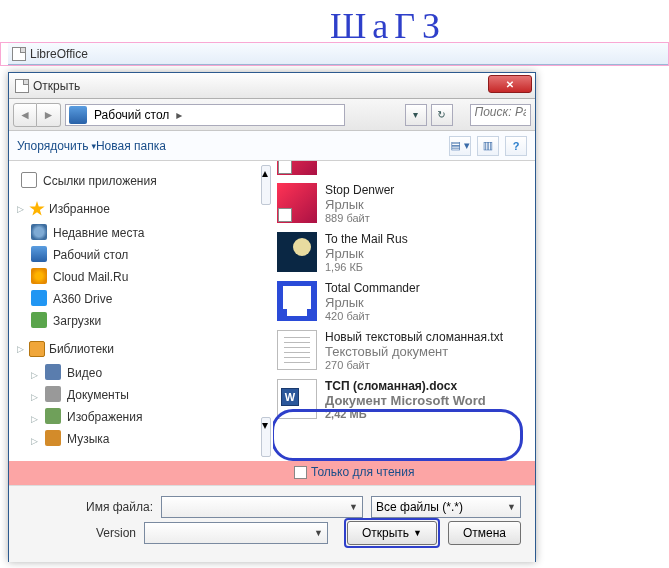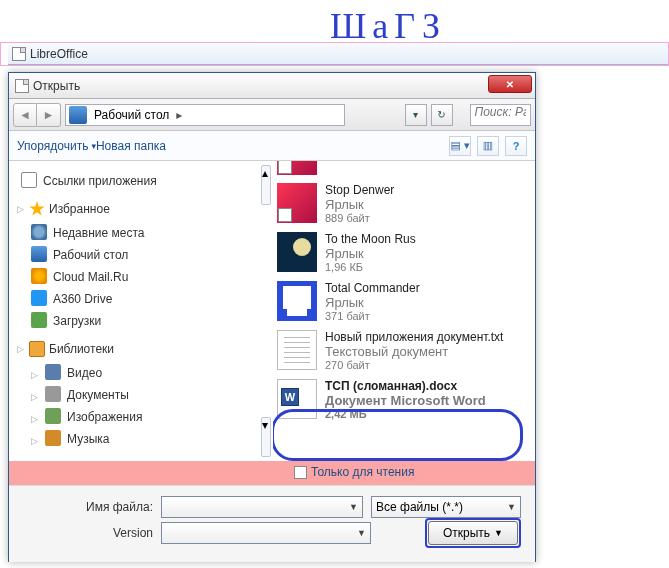--- a/index.html
+++ b/index.html
@@ -219,37 +219,37 @@
         <div class="file-thumb thumb-shortcut"></div>
         <div class="file-info">
           <div class="fname">Stop Denwer</div>
           <div class="ftype">Ярлык</div>
           <div class="fsize">889 байт</div>
         </div>
       </div>
       <div class="file-item">
         <div class="file-thumb thumb-moon"></div>
         <div class="file-info">
-          <div class="fname">To the Moon Rus</div>
+          <div class="fname">To the Mail Rus</div>
           <div class="ftype">Ярлык</div>
           <div class="fsize">1,96 КБ</div>
         </div>
       </div>
       <div class="file-item">
         <div class="file-thumb thumb-save"></div>
         <div class="file-info">
           <div class="fname">Total Commander</div>
           <div class="ftype">Ярлык</div>
-          <div class="fsize">371 байт</div>
+          <div class="fsize">420 байт</div>
         </div>
       </div>
       <div class="file-item">
         <div class="file-thumb thumb-txt"></div>
         <div class="file-info">
-          <div class="fname">Новый приложения документ.txt</div>
+          <div class="fname">Новый текстовый сломанная.txt</div>
           <div class="ftype">Текстовый документ</div>
           <div class="fsize">270 байт</div>
         </div>
       </div>
       <div class="file-item" style="position:relative;font-weight:bold;">
         <div class="file-thumb thumb-docx"></div>
         <div class="file-info">
           <div class="fname">ТСП (сломанная).docx</div>
           <div class="ftype">Документ Microsoft Word</div>
           <div class="fsize">2,42 МБ</div>
@@ -282,15 +282,18 @@
         <span></span>
           <span class="dd">▼</span>
       </div>
       <div style="flex:1"></div>
       <div class="btn-primary-ring">
         <div class="btn">
           <span>Открыть</span>
             <span style="font-size:9px;">▼</span>
         </div>
       </div>
+      <div class="btn">
+        <span>Отмена</span>
+      </div>
     </div>
   </div>
 </div>
 
 </body></html>

